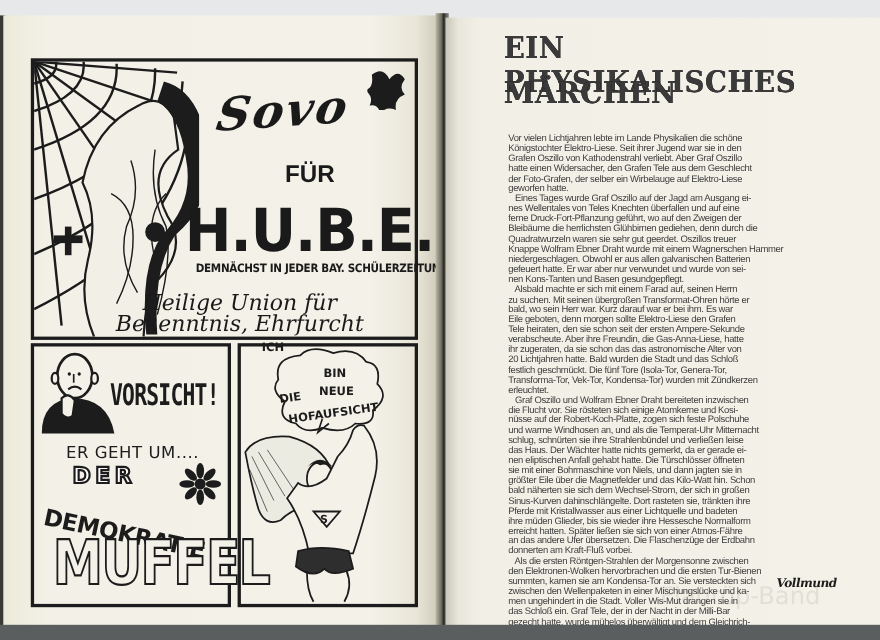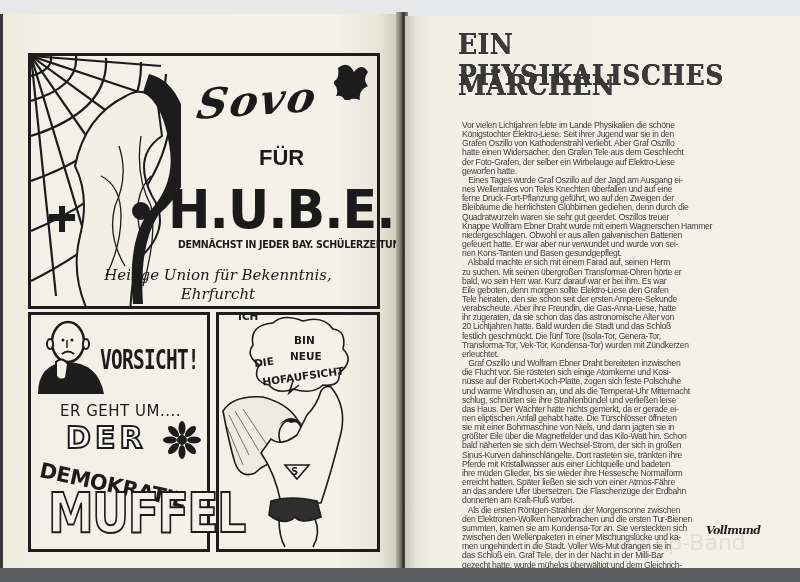--- a/index.html
+++ b/index.html
@@ -19,25 +19,25 @@
   .panel { position: absolute; border: 3px solid #1c1c1c; background: transparent; }
   .panel-top { left: 28px; top: 53px; width: 352px; height: 256px; }
   .panel-bl { left: 28px; top: 312px; width: 182px; height: 240px; }
   .panel-br { left: 216px; top: 312px; width: 164px; height: 240px; }
 
   .art { position: absolute; }
   .sovo { position: absolute; left: 198px; top: 76px; font-family: "DejaVu Serif", serif; font-style: italic; font-size: 42px; font-weight: bold; color: #1a1a1a; letter-spacing: 2px; transform: skewX(-12deg) rotate(-4deg); }
   .fuer { position: absolute; left: 259px; top: 145px; font-family: "Liberation Sans", sans-serif; font-size: 22px; font-weight: bold; color: #1a1a1a; }
   .huber { position: absolute; left: 168px; top: 178px; font-family: "DejaVu Sans", sans-serif; font-size: 54px; font-weight: bold; color: #1a1a1a; letter-spacing: -1px; transform: scaleX(0.94); transform-origin: left; }
   .demnaechst { position: absolute; left: 178px; top: 238px; font-family: "DejaVu Sans Condensed", "DejaVu Sans", sans-serif; font-size: 10.5px; color: #1a1a1a; letter-spacing: -0.3px; font-weight: bold; }
-  .union { position: absolute; left: 68px; top: 266px; width: 300px; text-align: center; font-family: "DejaVu Serif", serif; font-style: italic; font-size: 15px; color: #1a1a1a; line-height: 19px; }
+  .union { position: absolute; left: 68px; top: 266px; width: 300px; text-align: center; font-family: "DejaVu Serif", serif; font-style: italic; font-size: 20px; color: #1a1a1a; line-height: 19px; }
 
   .vorsicht { position: absolute; left: 100px; top: 344px; font-family: "DejaVu Sans Mono", monospace; font-size: 27px; font-weight: bold; color: #1c1c1c; letter-spacing: -1px; transform: scaleX(0.72); transform-origin: left; }
   .er-geht { position: absolute; left: 36px; top: 402px; font-family: "DejaVu Sans", sans-serif; font-size: 15px; color: #1c1c1c; letter-spacing: 0.5px; margin-left: 24px; }
-  .der { position: absolute; left: 66px; top: 420px; font-family: "DejaVu Sans", sans-serif; font-size: 30px; font-weight: bold; color: #fff; -webkit-text-stroke: 2px #1c1c1c; letter-spacing: 4px; }
+  .der { position: absolute; left: 66px; top: 420px; font-family: "DejaVu Sans", sans-serif; font-size: 20px; font-weight: bold; color: #fff; -webkit-text-stroke: 2px #1c1c1c; letter-spacing: 4px; }
   .demokratie { position: absolute; left: 40px; top: 458px; font-family: "DejaVu Sans", sans-serif; font-size: 21px; font-weight: bold; color: #1c1c1c; transform: rotate(12deg); transform-origin: left; letter-spacing: -0.5px; }
   .muffel { position: absolute; left: 48px; top: 480px; font-family: "DejaVu Sans", sans-serif; font-size: 56px; font-weight: bold; color: #f3f1e8; -webkit-text-stroke: 2px #1c1c1c; letter-spacing: -2px; transform: scaleX(0.82); transform-origin: left; }
 
   .bubble-text { position: absolute; font-family: "DejaVu Sans", sans-serif; font-weight: bold; font-size: 10.5px; color: #1c1c1c; }
 
   
   .title { position: absolute; left: 458px; font-family: "DejaVu Serif", serif; font-size: 27px; font-weight: bold; color: #3a3a3a; letter-spacing: 0.5px; text-shadow: 0 0 0 #000; }
   .title-1 { top: 29px; transform: scaleX(0.93); transform-origin: left; }
   .title-2 { top: 70px; transform: scaleX(0.93); transform-origin: left; }
 

